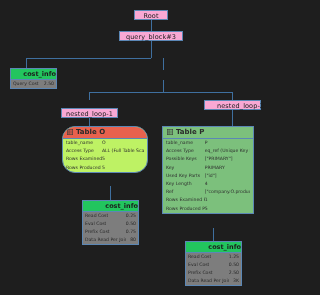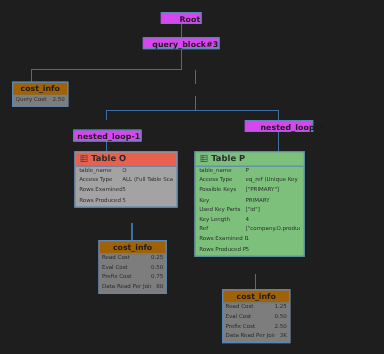--- a/index.html
+++ b/index.html
@@ -19,48 +19,48 @@
     position: absolute;
     left: 0;
     top: 0;
     width: 300px;
     height: 295px;
     pointer-events: none;
   }
   
   .node {
     position: absolute;
-    background: #d946ef;
+    background: #f9a8d4;
     border: 1px solid #5b87b5;
     color: #1c1c1c;
-    font-weight: bold;
+    font-weight: normal;
     font-size: 6.5px;
-    text-align: right;
+    text-align: center;
     line-height: 10px;
     height: 10px;
     box-sizing: border-box;
     white-space: nowrap;
     letter-spacing: 0.1px;
   }
   
   .costbox {
     position: absolute;
     background: #7d7d7d;
     border: 1px solid #5b87b5;
     box-sizing: border-box;
     overflow: hidden;
   }
   .costbox .cb-title {
-    background: #a16207;
+    background: #22c55e;
     color: #1c1c1c;
     font-weight: bold;
     font-size: 6.5px;
     line-height: 10px;
     height: 10px;
-    text-align: center;
+    text-align: right;
     border-bottom: 1px solid #5b87b5;
     white-space: nowrap;
   }
   .costbox .cb-row {
     display: flex;
     justify-content: space-between;
     font-size: 4.6px;
     line-height: 8px;
     height: 8px;
     color: #2a2a2a;
@@ -99,21 +99,21 @@
     display: flex;
     font-size: 4.6px;
     line-height: 8.2px;
     height: 8.2px;
     color: #2e2e2e;
     padding: 0 3px;
     white-space: nowrap;
   }
   .tablebox .tb-row .k { width: 46%; overflow: hidden; }
   .tablebox .tb-row .v { width: 54%; overflow: hidden; }
-  .tablebox.red  { background: #a3a3a3; }
+  .tablebox.red  { background: #bef264; border-radius: 13px; }
   .tablebox.red .tb-title { background: #e8614d; }
   .tablebox.green { background: #7cc07c; }
   .tablebox.green .tb-title { background: #7cc07c; }
 </style>
 </head>
 <body>
 
 <div id="canvas">
 
   <svg class="edges" viewBox="0 0 300 295" xmlns="http://www.w3.org/2000/svg">

